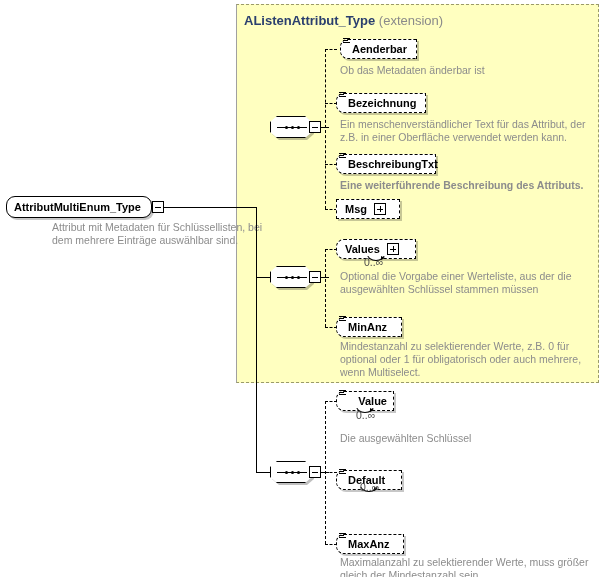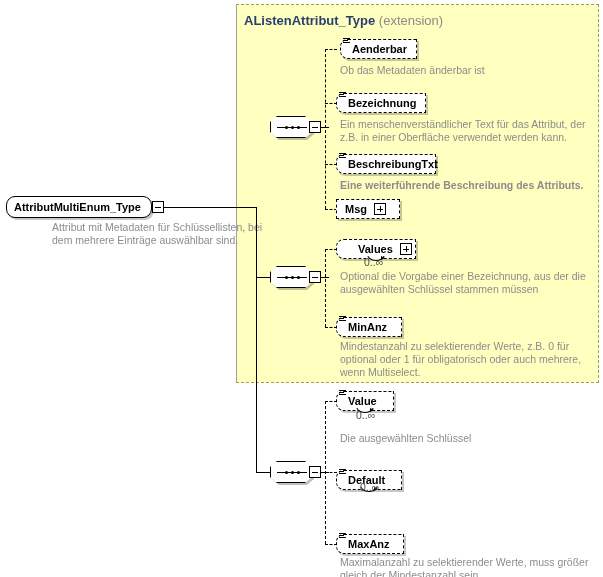--- a/index.html
+++ b/index.html
@@ -321,30 +321,30 @@
         <i></i>
       </div>
   </div>
   <div class="toggle-box" style="left:309px; top:271px;"></div>
   <div class="line-h" style="left:321px; top:277px; width:8px;"></div>
 
   <div class="dline-v" style="left:325px; top:249px; height:78px;"></div>
   <div class="dline-h" style="left:325px; top:249px; width:12px;"></div>
   <div class="dline-h" style="left:325px; top:327px; width:12px;"></div>
 
-  <div class="el-node rounded-bl" style="left:336px; top:239px; width:80px; padding-left:21px;">
+  <div class="el-node rounded-bl" style="left:336px; top:239px; width:80px; padding-left:8px;">
     <span class="node-label">Values</span>
     <span class="toggle-box plus inline"></span>
     <span class="repeat-notch">
         <span></span>
         <em></em>
       </span>
   </div>
   <div class="card-count" style="left:364px; top:256px;">0..∞</div>
-  <div class="doc-text" style="left:340px; top:270px; width:248px;">Optional die Vorgabe einer Bezeichnung, aus der die ausgewählten Schlüssel stammen müssen</div>
+  <div class="doc-text" style="left:340px; top:270px; width:248px;">Optional die Vorgabe einer Werteliste, aus der die ausgewählten Schlüssel stammen müssen</div>
 
   <div class="el-node rounded-bl" style="left:336px; top:317px; width:66px;">
     <span class="attr-glyph">
         <i></i>
         <i></i>
         <i></i>
       </span>
     <span class="node-label">MinAnz</span>
   </div>
   <div class="doc-text" style="left:340px; top:340px; width:252px;">Mindestanzahl zu selektierender Werte, z.B. 0 für optional oder 1 für obligatorisch oder auch mehrere, wenn Multiselect.</div>
@@ -358,21 +358,21 @@
       </div>
   </div>
   <div class="toggle-box" style="left:309px; top:466px;"></div>
   <div class="line-h" style="left:321px; top:472px; width:8px;"></div>
 
   <div class="dline-v" style="left:325px; top:401px; height:143px;"></div>
   <div class="dline-h" style="left:325px; top:401px; width:12px;"></div>
   <div class="dline-h" style="left:325px; top:472px; width:12px;"></div>
   <div class="dline-h" style="left:325px; top:544px; width:12px;"></div>
 
-  <div class="el-node rounded-bl" style="left:336px; top:391px; width:58px;">
+  <div class="el-node rounded-bl" style="left:336px; top:391px; width:58px;justify-content:flex-end;">
     <span class="attr-glyph">
         <i></i>
         <i></i>
         <i></i>
       </span>
     <span class="node-label">Value</span>
     <span class="repeat-notch">
         <span></span>
         <em></em>
       </span>

